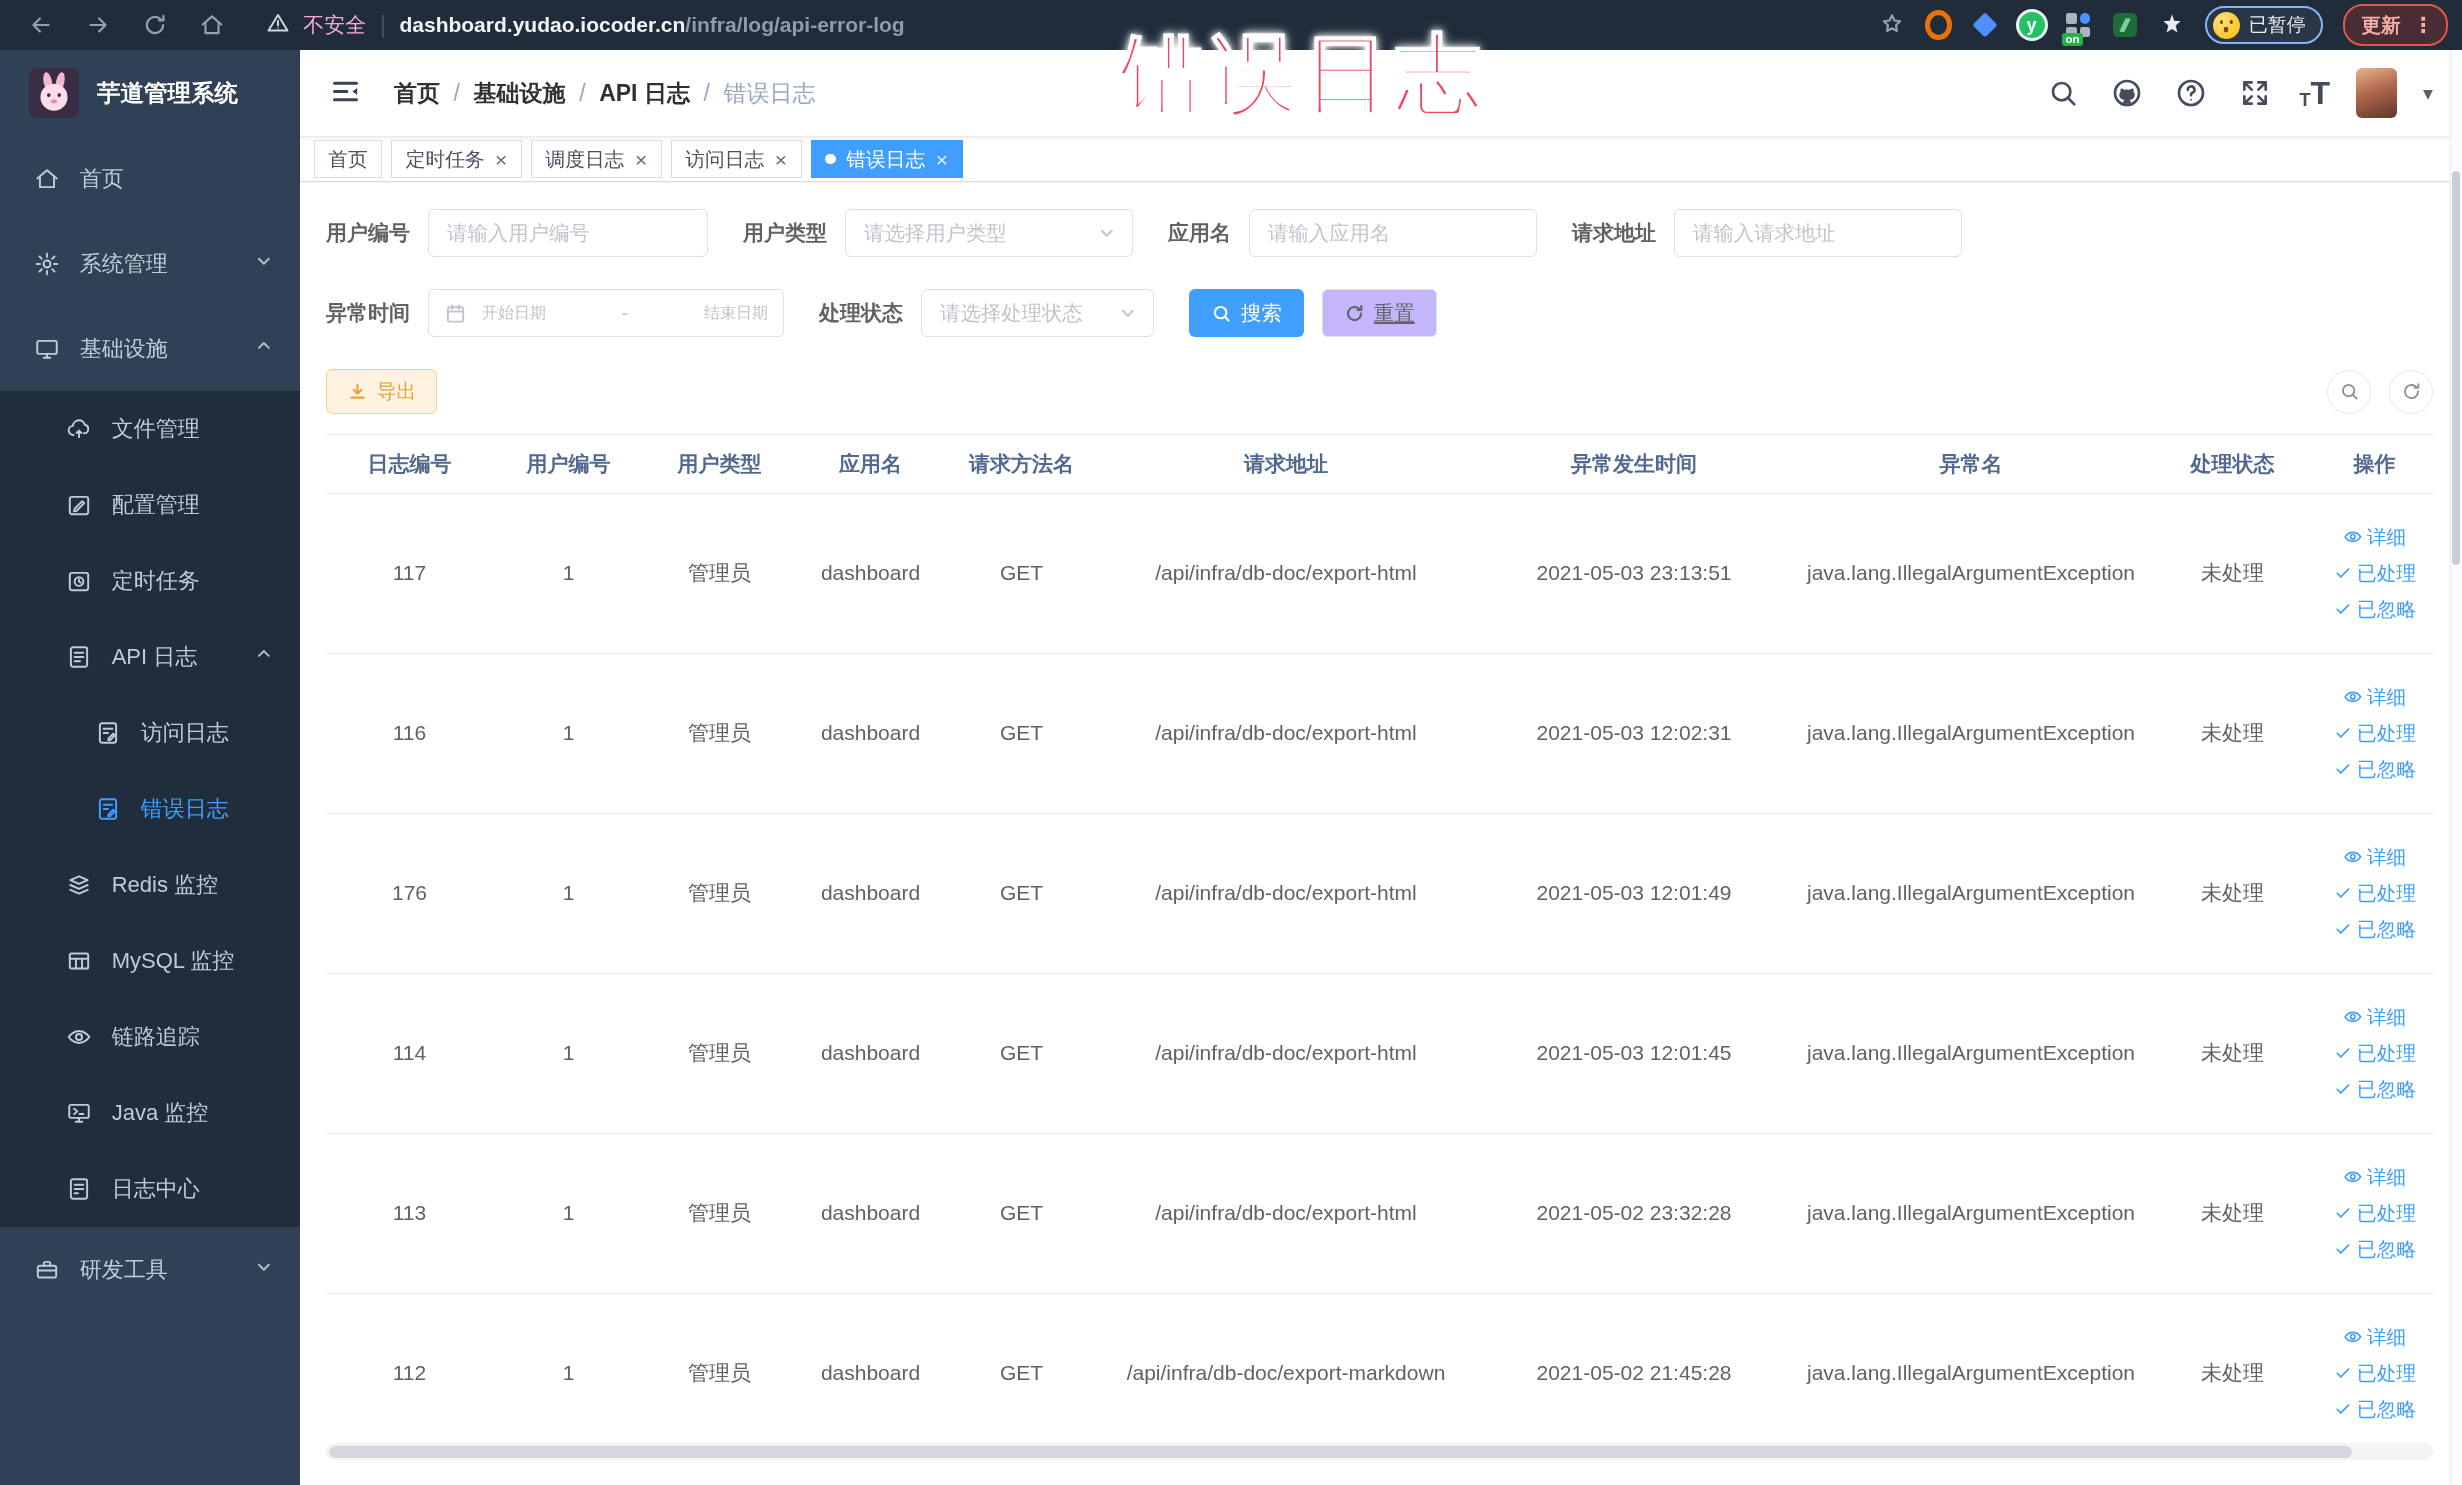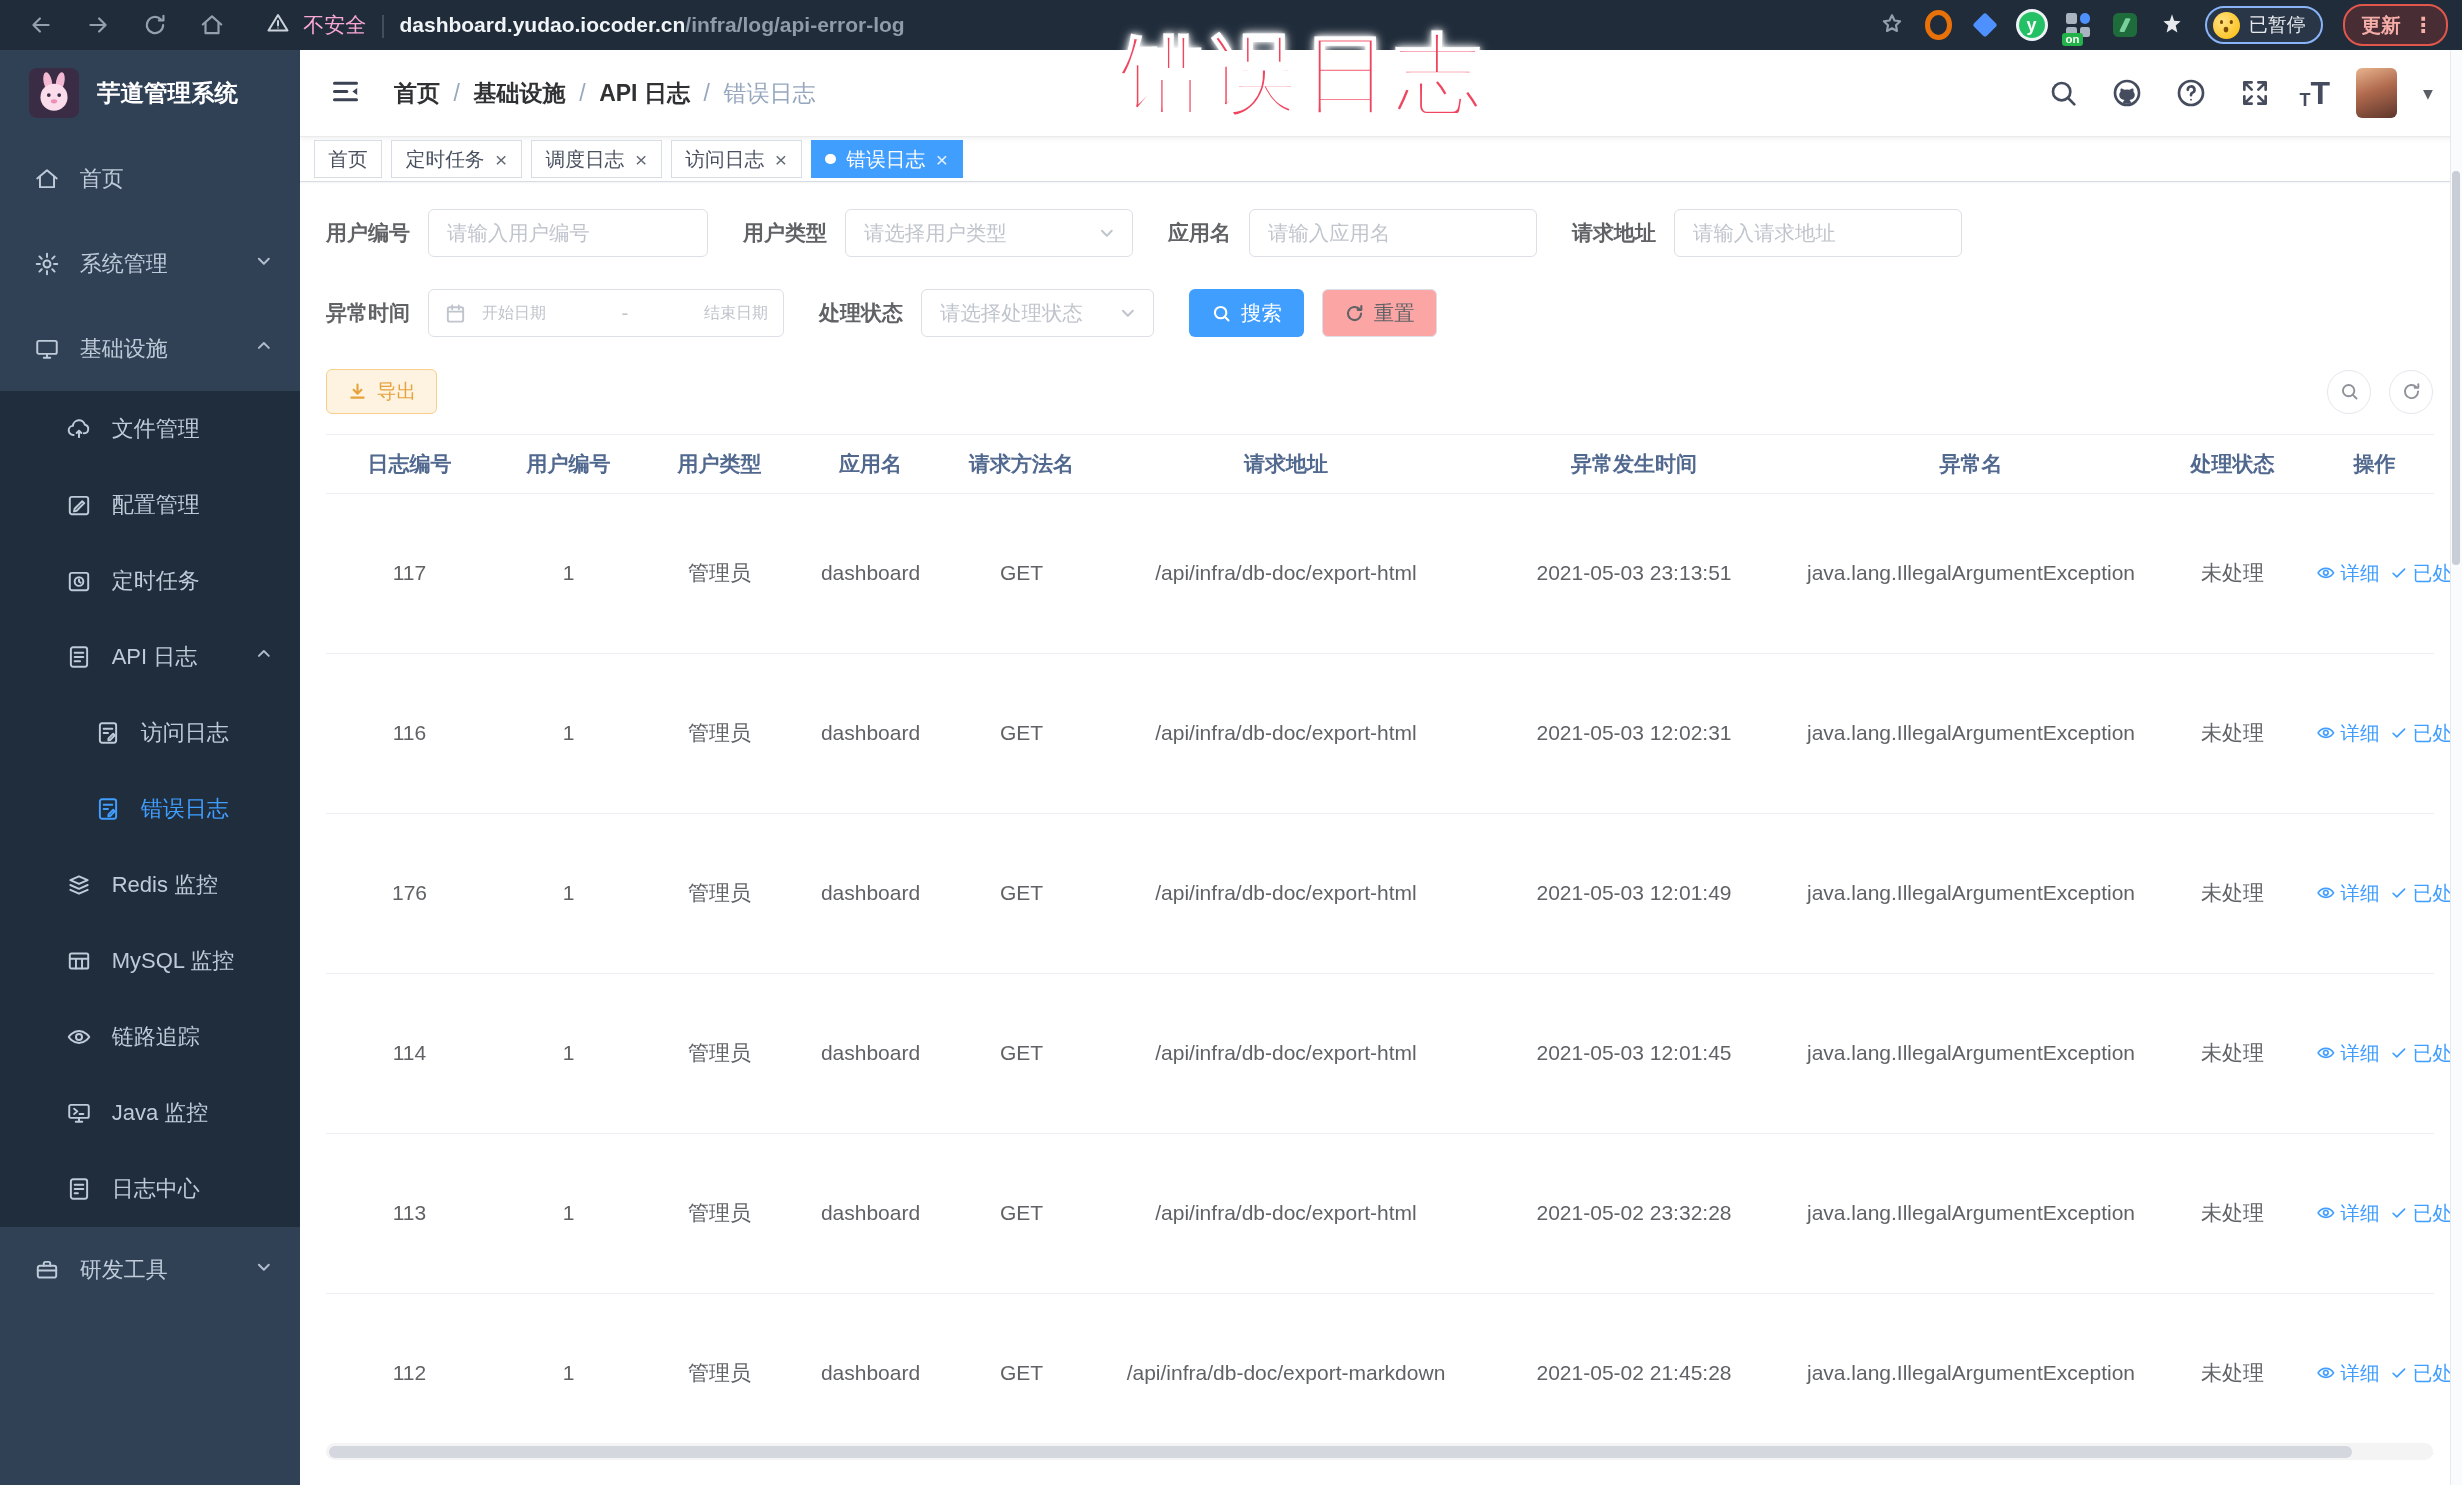--- a/index.html
+++ b/index.html
@@ -101,39 +101,39 @@
   .daterange{width:356px;height:48px;box-sizing:border-box;border:1.5px solid #dcdfe6;border-radius:6px;background:#fff;
     display:flex;align-items:center;gap:15px;padding:0 15px;}
   .daterange svg{width:23px;height:23px;stroke:#c0c4cc;stroke-width:2;fill:none;stroke-linecap:round;stroke-linejoin:round;}
   .dph{font-size:16px;color:#c0c4cc;}
   .dsep{font-size:20.4px;color:#c0c4cc;flex:1;text-align:center;}
   .btn{height:48px;box-sizing:border-box;border-radius:6px;display:flex;align-items:center;gap:9px;
     font-size:20.4px;padding:0 21px;cursor:pointer;border:1.5px solid transparent;font-family:inherit;}
   .btn svg{width:21px;height:21px;stroke-width:2.4;fill:none;stroke-linecap:round;stroke-linejoin:round;}
   .btn-primary{background:#409eff;color:#fff;}
   .btn-primary svg{stroke:#fff;}
-  .btn-default{background:#fca5a5;color:#606266;border-color:#dcdfe6;margin-left:18px;}
+  .btn-default{background:#c4b5fd;color:#606266;border-color:#dcdfe6;margin-left:18px;text-decoration:underline;}
   .btn-default svg{stroke:#606266;}
   .toolbar{display:flex;align-items:center;margin-bottom:19.7px;}
   .btn-export{height:45px;box-sizing:border-box;border-radius:6px;border:1.5px solid #f9cf8b;background:#fdf3e0;
     color:#e6a23c;font-size:19.7px;display:flex;align-items:center;gap:9px;padding:0 19.7px;cursor:pointer;font-family:inherit;}
   .btn-export svg{width:21px;height:21px;stroke:#e6a23c;stroke-width:2.4;fill:none;stroke-linecap:round;stroke-linejoin:round;}
   .tool-spacer{flex:1;}
   .circle-btn{width:42px;height:42px;border-radius:50%;border:1.5px solid #e4e7ed;background:#fff;display:flex;
     align-items:center;justify-content:center;margin-left:18px;cursor:pointer;}
   .circle-btn svg{width:21px;height:21px;stroke:#8f9399;stroke-width:2.2;fill:none;stroke-linecap:round;stroke-linejoin:round;}
   
   .tbl{width:2108px;}
   .thead,.trow{display:grid;grid-template-columns:167px 151px 151px 151px 151px 378px 318px 356px 167px 117px;
     align-items:center;}
   .thead{height:58px;border-top:0.8px solid #ebeef5;border-bottom:0.8px solid #ebeef5;}
   .th{font-size:21px;font-weight:700;color:#51688f;text-align:center;white-space:nowrap;}
   .trow{height:159px;border-bottom:0.8px solid #ebeef5;}
   .td{font-size:21px;color:#606266;text-align:center;white-space:nowrap;}
-  .td.actions{display:flex;flex-direction:row;align-items:center;gap:9px;}
+  .td.actions{display:flex;flex-direction:column;align-items:center;gap:9px;}
   .alink{display:flex;align-items:center;gap:4.5px;color:#409eff;font-size:19.7px;cursor:pointer;}
   .aicon svg{width:19.7px;height:19.7px;stroke:#409eff;stroke-width:2;fill:none;stroke-linecap:round;stroke-linejoin:round;display:block;}
   
   .hscroll{position:absolute;left:26px;right:29px;bottom:26px;height:16.7px;background:#f4f4f5;border-radius:8.3px;}
   .hthumb{position:absolute;left:3px;top:2.3px;height:12px;width:96%;background:#d4d7dd;border-radius:6px;}
   .vscroll{position:absolute;top:50px;right:0;bottom:0;width:11.4px;background:#fafbfc;border-left:0.8px solid #e9e9ec;z-index:25;}
   .vthumb{position:absolute;top:121px;left:1.5px;width:7.6px;height:394px;background:#c9ced6;border-radius:3.8px;}
   
   .watermark{position:absolute;left:1119px;top:16.7px;z-index:60;font-size:86px;font-weight:800;letter-spacing:6px;
     color:#f0455f;-webkit-text-stroke:1.5px #ffffff;text-shadow:0 0 7.6px #fff,0 0 12px #fff,0 0 3px #fff;white-space:nowrap;}

